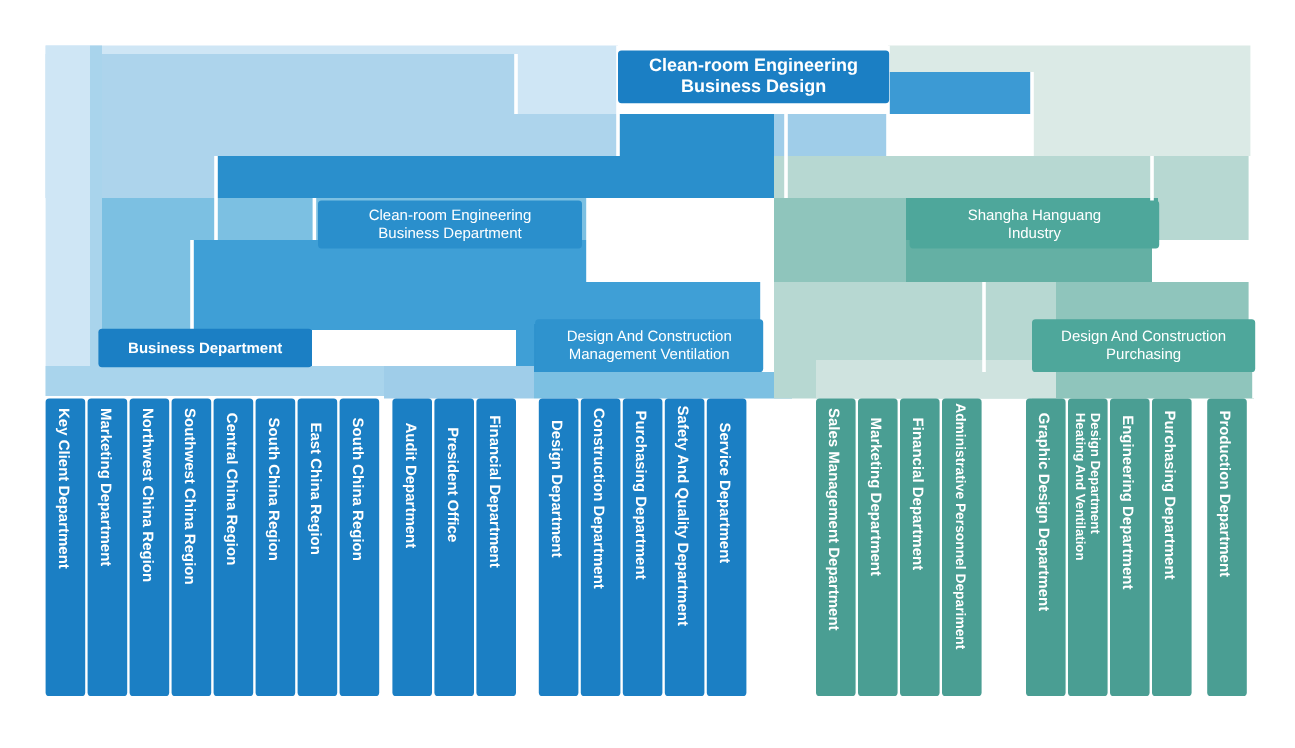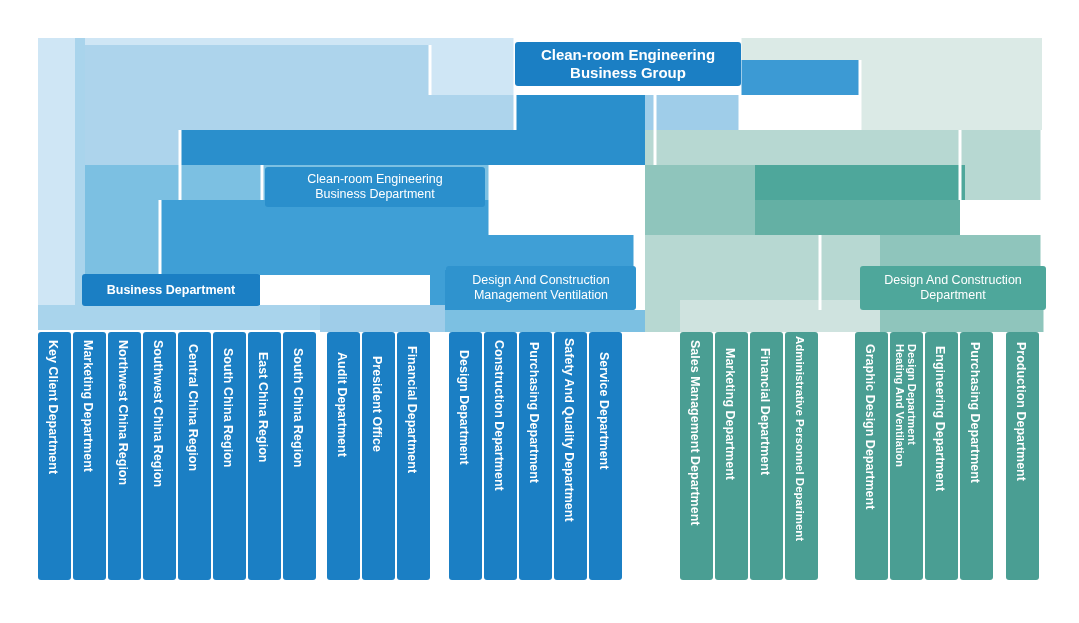--- a/index.html
+++ b/index.html
@@ -120,44 +120,49 @@
       <path d="M 1045,270 L 1045,332"></path>
     </g>
 
     <g>
       <rect x="38" y="318" width="1006" height="14" fill="#ffffff" opacity="0"></rect>
     </g>
   </svg>
 
   <div class="node-label" style="left:515px; top:42px; width:226px; height:44px; background:#1b7fc4; font-size:15px;">
     <span>
-      <span>Clean-room Engineering</span><br><span>Business Group</span>
+      <span>Clean-room Engineering</span><br><span>Business Design</span>
     </span>
   </div>
 
   <div class="node-label" style="left:265px; top:167px; width:220px; height:40px; background:#2a8fcc; font-size:12.5px; font-weight:normal;">
     <span>
       <span>Clean-room Engineering</span><br><span>Business Department</span>
     </span>
   </div>
 
+  <div class="node-label" style="left:758px; top:167px; width:208px; height:40px; background:#4ea79b; font-size:12.5px; font-weight:normal;">
+    <span>
+      <span>Shangha Hanguang</span><br><span>Industry</span>
+    </span>
+  </div>
 
   <div class="node-label" style="left:82px; top:274px; width:178px; height:32px; background:#1b7fc4; font-size:12.5px;">
     <span>Business Department</span>
   </div>
 
   <div class="node-label" style="left:446px; top:266px; width:190px; height:44px; background:#2f93ce; font-size:12.5px; font-weight:normal;">
     <span>
       <span>Design And Construction</span><br><span>Management Ventilation</span>
     </span>
   </div>
 
   <div class="node-label" style="left:860px; top:266px; width:186px; height:44px; background:#4ea79b; font-size:12.5px; font-weight:normal;">
     <span>
-      <span>Design And Construction</span><br><span>Department</span>
+      <span>Design And Construction</span><br><span>Purchasing</span>
     </span>
   </div>
 
   <div style="position:absolute; left:38px; top:332px; width:33px; height:248px; background:#1b7fc4; border-radius:3px;"></div>
   <div class="leaf-label" style="left:60px; top:340px; font-size:12.5px; transform:rotate(90deg);">Key Client Department</div>
 
   <div style="position:absolute; left:73px; top:332px; width:33px; height:248px; background:#1b7fc4; border-radius:3px;"></div>
   <div class="leaf-label" style="left:95px; top:340px; font-size:12.5px; transform:rotate(90deg);">Marketing Department</div>
 
   <div style="position:absolute; left:108px; top:332px; width:33px; height:248px; background:#1b7fc4; border-radius:3px;"></div>

